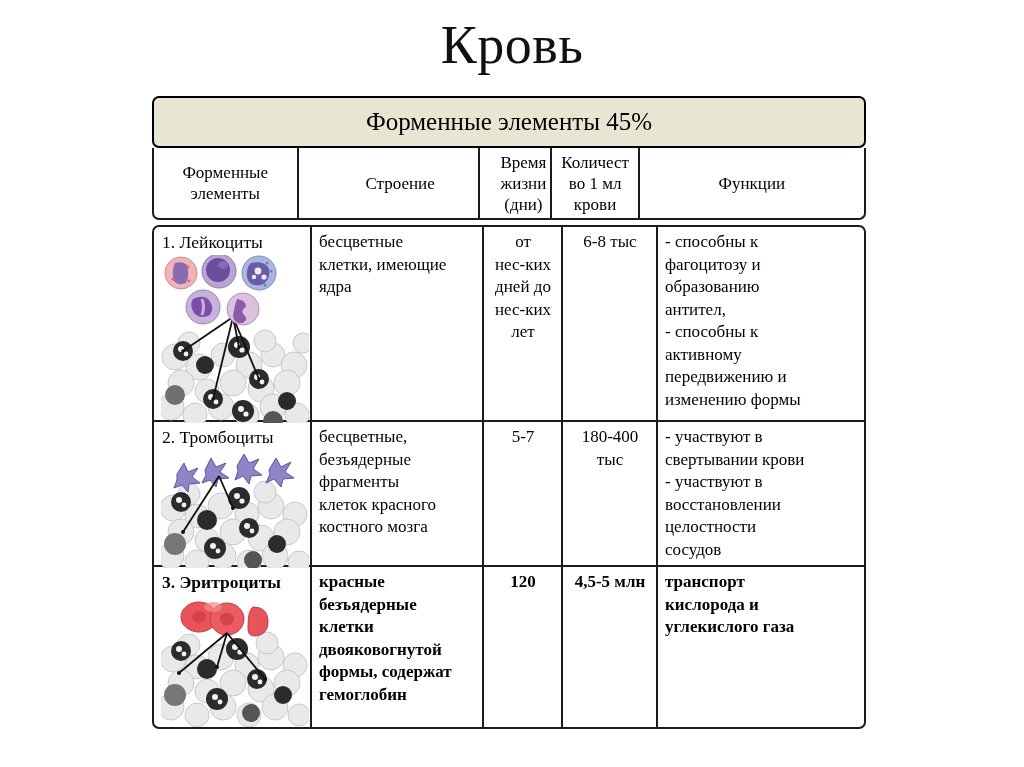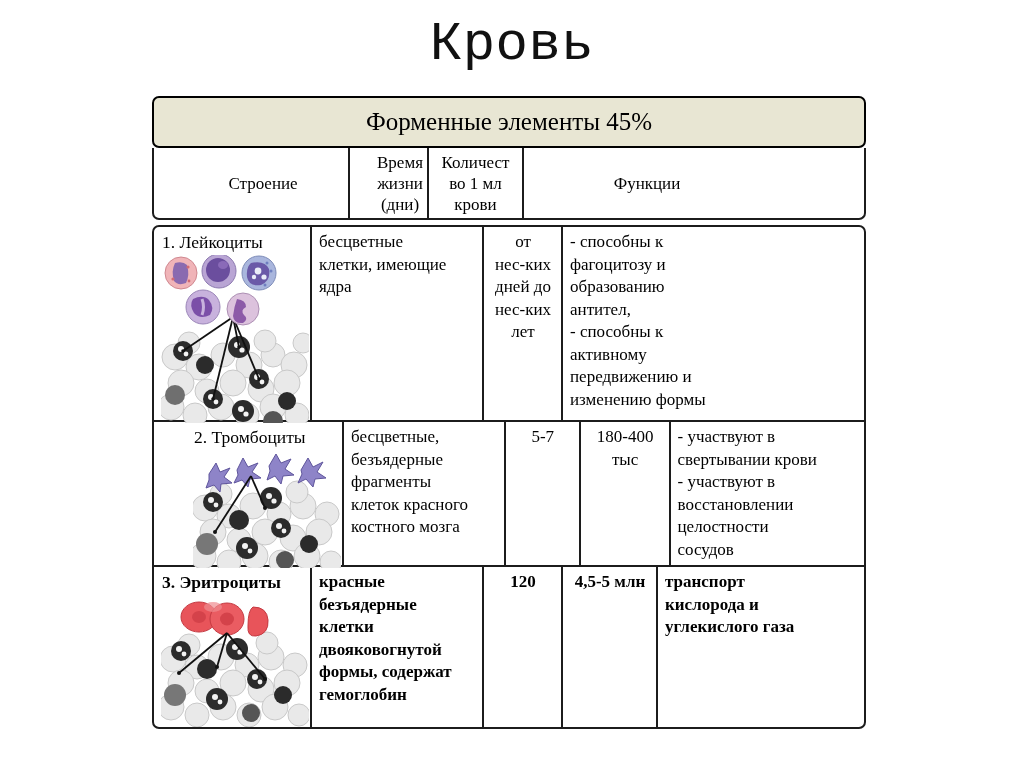--- a/index.html
+++ b/index.html
@@ -17,21 +17,21 @@
     color: #000000;
   }
 
   
   #slide-title {
     position: absolute;
     top: 12px;
     left: 0;
     width: 1024px;
     text-align: center;
-    font-family: Liberation Mono, monospace;
+    font-family: Liberation Serif, serif;
     font-weight: 300;
     font-size: 54px;
     line-height: 66px;
     letter-spacing: 0.5px;
     color: #111111;
     white-space: nowrap;
   }
 
   
   #blood-table {
@@ -125,21 +125,21 @@
   .cell-title {
     font-size: 17.5px;
     line-height: 22px;
     white-space: nowrap;
     padding-left: 1px;
   }
   .cell-text { white-space: pre-line; }
 
   
   .row-leuko { height: 195px; }
-  .row-throm { height: 145px; padding-left: 32px; }
+  .row-throm { height: 145px; }
   .row-eryth { height: 160px; font-weight: bold; }
 
   
   .micro {
     position: relative;
     width: 148px;
     margin-top: 2px;
     overflow: hidden;
   }
   .row-leuko .micro { height: 168px; }
@@ -155,20 +155,24 @@
 
 <div id="slide-title">Кровь</div>
 
 <div id="blood-table">
 
   <div class="banner">
     <span class="banner-text">Форменные элементы 45%</span>
   </div>
 
   <div class="head-block">
+    <div class="head-cell c-elem">
+      <span class="cell-text">Форменные
+элементы</span>
+    </div>
     <div class="head-cell c-struct">
       <span class="cell-text">Строение</span>
     </div>
     <div class="head-cell c-life">
       <span class="cell-text">Время
 жизни
 (дни)</span>
     </div>
     <div class="head-cell c-count">
       <span class="cell-text">Количест
@@ -288,20 +292,23 @@
         <span class="cell-text">бесцветные
 клетки, имеющие
 ядра</span>
       </div>
       <div class="cell c-life">
         <span class="cell-text">от
 нес-ких
 дней до
 нес-ких
 лет</span>
+      </div>
+      <div class="cell c-count">
+        <span class="cell-text">6-8 тыс</span>
       </div>
       <div class="cell c-func">
         <span class="cell-text">- способны к
 фагоцитозу и
 образованию
 антител,
 - способны к
 активному
 передвижению и
 изменению формы</span>

